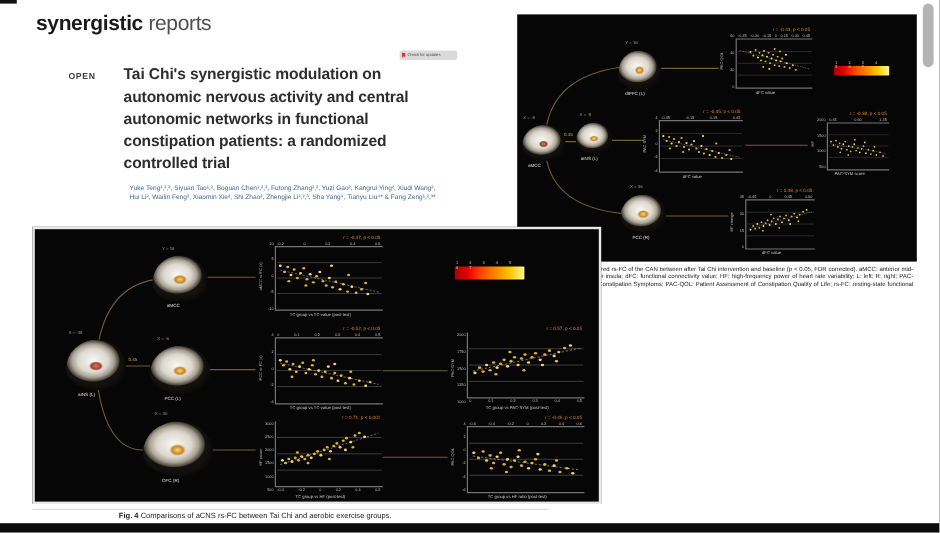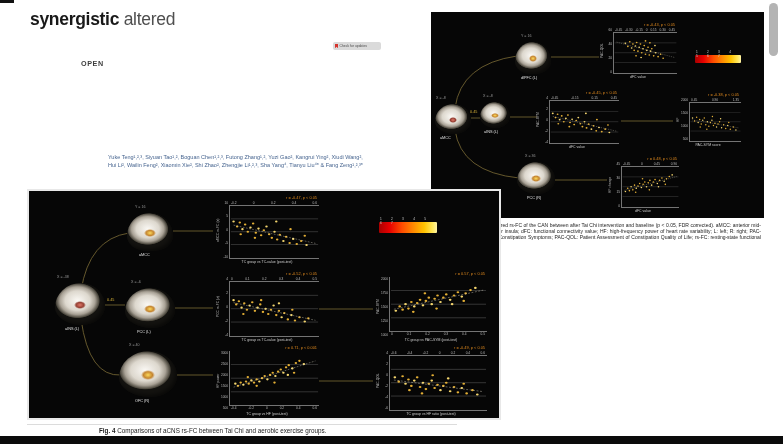--- a/index.html
+++ b/index.html
@@ -9,21 +9,21 @@
   .bottom-bar{position:absolute;left:0;top:436px;width:783px;height:8px;background:#0b0b0b;}
   .page-edge-line{position:absolute;left:27px;top:424px;width:430px;height:1px;background:#dcdcdc;}
 
   
   .logo{position:absolute;left:30px;top:9px;font-size:17.5px;letter-spacing:-0.3px;color:#191919;}
   .logo .bold{font-weight:700;}
   .logo .light{font-weight:400;color:#4f4f4f;}
   .badge{position:absolute;left:333px;top:42px;width:44px;height:8px;background:#dadada;border-radius:2px;
          display:flex;align-items:center;gap:1.5px;padding:0 2px;font-size:3.4px;color:#4a4a4a;}
   .badge-ic{width:3px;height:4.4px;background:#d6332c;clip-path:polygon(0 0,100% 0,100% 100%,50% 70%,0 100%);}
-  .open-label{position:absolute;left:57px;top:59px;font-size:7.2px;font-weight:700;letter-spacing:.6px;color:#3d3d3d;margin-left:24px;}
+  .open-label{position:absolute;left:57px;top:59px;font-size:7.2px;font-weight:700;letter-spacing:.6px;color:#3d3d3d;}
   .title{position:absolute;left:103px;top:53px;width:252px;margin:0;font-size:13px;line-height:18.5px;
          font-weight:700;color:#2e2e2e;letter-spacing:-0.1px;}
   .authors{position:absolute;left:108px;top:154px;width:264px;font-size:5.5px;line-height:7.6px;color:#46648f;}
 
   
   .panel{position:absolute;background:#060606;overflow:hidden;}
   .panel-fig3{left:431px;top:12px;width:333px;height:206px;z-index:1;}
   .panel-fig4{left:27px;top:189px;width:474px;height:231px;z-index:2;border:2px solid #e8e8e8;box-sizing:border-box;}
   .links{position:absolute;left:0;top:0;pointer-events:none;}
 
@@ -69,29 +69,30 @@
   .sb-thumb{position:absolute;left:769px;top:3px;width:9px;height:53px;background:#b4b4b4;border-radius:5px;}
 </style>
 </head>
 <body>
 
 <div class="stage">
   <div class="corner-tick"></div>
 
   <div class="logo">
     <span class="bold">synergistic</span>
-    <span class="light">altered</span>
+    <span class="light">reports</span>
   </div>
 
   <div class="badge">
     <span class="badge-ic"></span>
     <span>Check for updates</span>
   </div>
 
   <div class="open-label">OPEN</div>
+  <h1 class="title">Tai Chi's synergistic modulation on autonomic nervous activity and central autonomic networks in functional constipation patients: a randomized controlled trial</h1>
   <div class="authors">Yuke Teng¹,²,³, Siyuan Tao¹,², Boguan Chen¹,²,³, Futong Zhang¹,², Yuzi Gao², Kangrui Ying², Xiudi Wang², Hui Li², Wailin Feng², Xiaomin Xie², Shi Zhao², Zhengjie Li¹,²,³, Sha Yang⁴, Tianyu Liu⁴* &amp; Fang Zeng¹,²,³*</div>
 
   <section class="panel panel-fig3" id="panel-fig3">
     <svg class="links" id="fig3-links" width="333" height="206">
         <path d="M 24 96 Q 30 52 86 44" fill="none" stroke="#7a6a35" stroke-width="0.9" opacity="0.9"></path>
         <path d="M 24 118 Q 30 160 88 166" fill="none" stroke="#7a6a35" stroke-width="0.9" opacity="0.9"></path>
         <path d="M 40 106 L 49 106" fill="none" stroke="#7a6a35" stroke-width="0.9" opacity="0.9"></path>
         <path d="M 79 105 L 106 105" fill="none" stroke="#7a6a35" stroke-width="0.9" opacity="0.9"></path>
         <path d="M 120 45 L 168 45" fill="none" stroke="#7a6a35" stroke-width="0.9" opacity="0.9"></path>
         <path d="M 190 109 L 242 109" fill="none" stroke="#7a6a35" stroke-width="0.9" opacity="0.9"></path>

